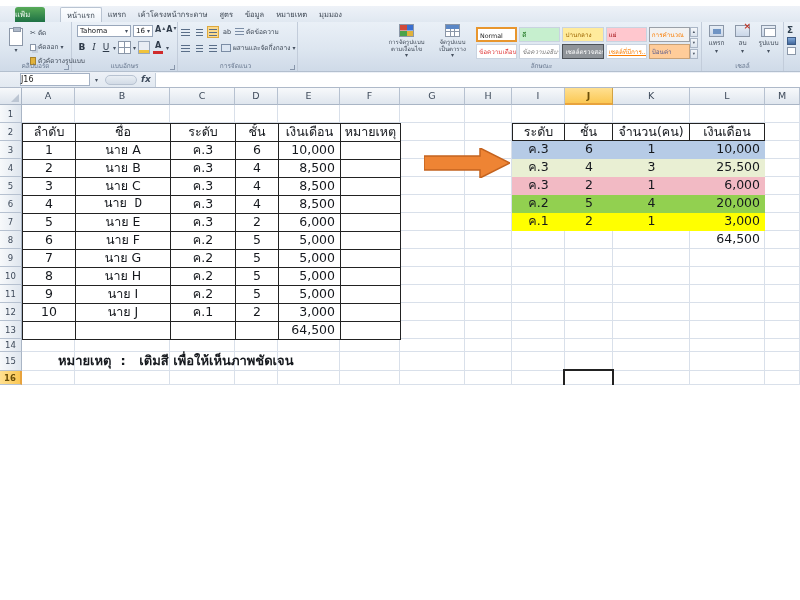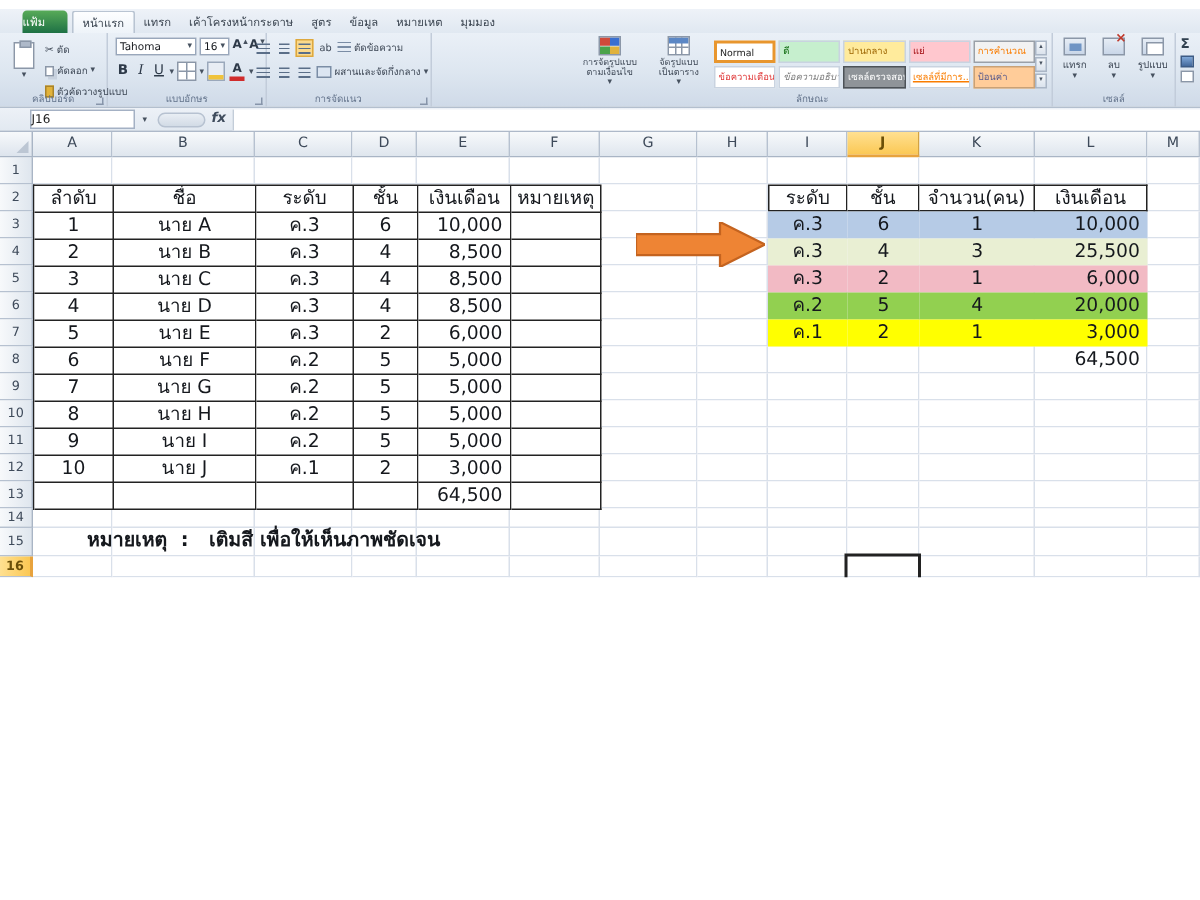--- a/index.html
+++ b/index.html
@@ -4,21 +4,21 @@
 <style>
   *{box-sizing:border-box;margin:0;padding:0;}
   html,body{width:800px;height:600px;background:#fff;overflow:hidden;}
   body{font-family:"DejaVu Sans","Liberation Sans",sans-serif;color:#15181d;position:relative;}
   .excel{position:absolute;left:0;top:0;width:800px;height:385px;background:#fff;overflow:hidden;}
 
   
   .tabrow{position:absolute;left:0;top:6px;width:800px;height:16px;background:linear-gradient(#eef2f8,#e0e8f1);}
   .file-tab{position:absolute;left:15px;top:1px;width:30px;height:15px;background:linear-gradient(#58ab58,#1e7145);
     color:#fff;font-size:7.5px;line-height:15px;border-radius:3px 3px 0 0;}
-  .tabs{position:absolute;left:48px;top:1px;height:15px;display:flex;}
+  .tabs{position:absolute;left:60px;top:1px;height:15px;display:flex;}
   .tab{padding:0 6px;font-size:7.5px;line-height:15px;color:#3a4450;white-space:nowrap;}
   .tab.active{background:linear-gradient(#fdfeff,#eef3f9);border:1px solid #b9c4d2;border-bottom:none;border-radius:2px 2px 0 0;}
 
   
   .ribbon{position:absolute;left:0;top:22px;width:800px;height:50px;
     background:linear-gradient(#eaf0f7,#dde6f0 55%,#cfdae8);border-bottom:1px solid #b3bfce;}
   .group{position:absolute;top:0;height:49px;border-right:1px solid #c2ccda;}
   .glabel{position:absolute;bottom:0;left:0;right:0;text-align:center;font-size:6.5px;color:#64748c;white-space:nowrap;overflow:hidden;}
   .launch{position:absolute;right:2px;bottom:1px;width:5px;height:5px;border-right:1px solid #8795aa;border-bottom:1px solid #8795aa;}
   .dd{font-size:6px;color:#46515f;line-height:6px;}
@@ -46,21 +46,21 @@
   .fb-u{text-decoration:underline;}
   .ic-border{width:13px;height:13px;border:1px solid #8b97a8;background:
     linear-gradient(#8b97a8,#8b97a8) 50% 0/1px 100% no-repeat,
     linear-gradient(#8b97a8,#8b97a8) 0 50%/100% 1px no-repeat,#fff;}
   .ic-fill{width:12px;height:13px;position:relative;background:#e8edf4;border:1px solid #9aa8bb;}
   .ic-fill::after{content:"";position:absolute;left:0;bottom:0;width:100%;height:3px;background:#f0c33c;}
   .ic-fontcolor{width:12px;height:13px;position:relative;font-size:8px;font-weight:bold;text-align:center;color:#2e3a49;}
   .ic-fontcolor::after{content:"";position:absolute;left:1px;bottom:0;width:10px;height:3px;background:#d02b2b;}
 
   
-  .g-align{left:164px;width:124px;text-decoration:underline;}
+  .g-align{left:174px;width:124px;text-decoration:underline;}
   .alrow{position:absolute;left:5px;display:flex;gap:2px;align-items:center;}
   .r1{top:4px;} .r2{top:20px;}
   .al{width:12px;height:12px;border:1px solid transparent;display:flex;align-items:center;justify-content:center;}
   .al.sel{background:#fbd98c;border-color:#dda83e;}
   .bars{width:9px;height:7px;background:repeating-linear-gradient(#5a6e88 0 1px,transparent 1px 3px);}
   .bars.b2{width:7px;} .bars.b3{width:8px;}
   .ori{font-size:6.5px;color:#3c4654;}
   .allabel{font-size:6.5px;color:#3c4654;white-space:nowrap;display:flex;gap:2px;align-items:center;}
   .ic-wrap{width:9px;height:8px;background:repeating-linear-gradient(#7b8da5 0 1px,transparent 1px 3px);}
   .ic-merge{width:10px;height:8px;border:1px solid #7b8da5;background:#dce6f2;}
@@ -645,21 +645,21 @@
         <div class="trow">
           <div class="tcell a-c bd f-pale" style="width: 53px;">3</div>
           <div class="tcell a-c bd f-pale" style="width: 95px;">นาย C</div>
           <div class="tcell a-c bd f-pale" style="width: 65px;">ค.3</div>
           <div class="tcell a-c bd f-pale" style="width: 43px;">4</div>
           <div class="tcell a-r bd f-pale" style="width: 62px;">8,500</div>
           <div class="tcell a-c bd f-pale" style="width: 60px;"></div>
         </div>
         <div class="trow">
           <div class="tcell a-c bd f-pale" style="width: 53px;">4</div>
-          <div class="tcell a-c bd f-pale" style="width: 95px;">นาย D</div>
+          <div class="tcell a-c bd f-pale" style="width: 95px; font-family: Liberation Mono, monospace;">นาย D</div>
           <div class="tcell a-c bd f-pale" style="width: 65px;">ค.3</div>
           <div class="tcell a-c bd f-pale" style="width: 43px;">4</div>
           <div class="tcell a-r bd f-pale" style="width: 62px;">8,500</div>
           <div class="tcell a-c bd f-pale" style="width: 60px;"></div>
         </div>
         <div class="trow">
           <div class="tcell a-c bd f-pink" style="width: 53px;">5</div>
           <div class="tcell a-c bd f-pink" style="width: 95px;">นาย E</div>
           <div class="tcell a-c bd f-pink" style="width: 65px;">ค.3</div>
           <div class="tcell a-c bd f-pink" style="width: 43px;">2</div>

